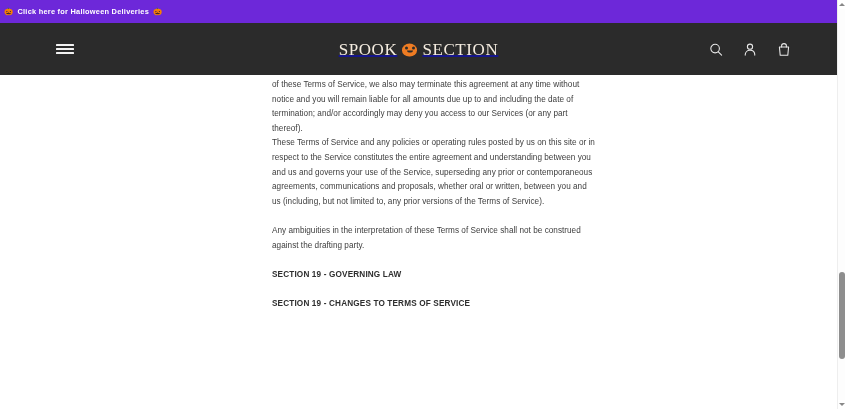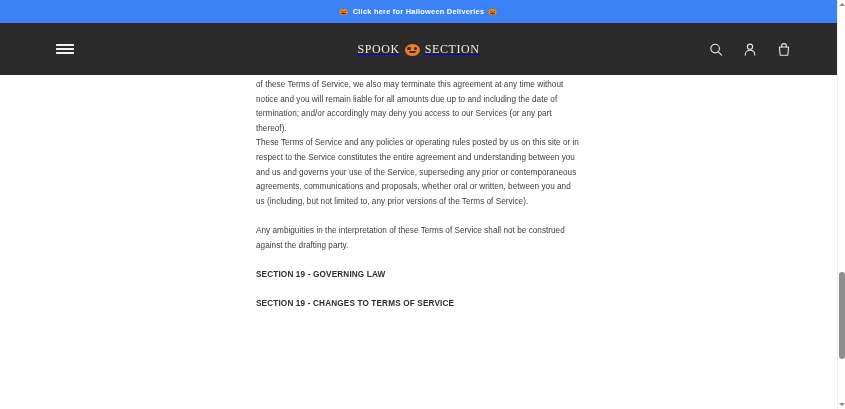--- a/index.html
+++ b/index.html
@@ -21,20 +21,21 @@
   }
 
   
   #doc-scroll {
     position: absolute;
     top: 0; left: 0;
     width: 837px;
     height: 307px;
     overflow: hidden;
     background: #ffffff;
+    padding-left: 16px;
   }
 
   #doc-inner {
     position: relative;
     width: 837px;
     padding-top: 0;
   }
 
   .content-col {
     width: 324px;
@@ -70,24 +71,24 @@
   
   #header-wrap {
     position: absolute;
     top: 0; left: 0;
     width: 837px;
     z-index: 40;
   }
 
   #promo-bar {
     height: 23px;
-    background: #3b82f6;
-    display: flex;
-    align-items: center;
-    justify-content: center;
+    background: #6d28d9;
+    display: flex;
+    align-items: center;
+    justify-content: flex-start;
     cursor: pointer;
   }
 
   #promo-text {
     color: #ffffff;
     font-size: 7.4px;
     font-weight: bold;
     letter-spacing: 0.25px;
     white-space: nowrap;
   }
@@ -133,21 +134,21 @@
     top: 50%;
     transform: translateY(-50%);
     display: flex;
     align-items: center;
     justify-content: center;
     cursor: pointer;
   }
 
   .logo-word {
     font-family: "Liberation Serif", serif;
-    font-size: 12px;
+    font-size: 17px;
     letter-spacing: 0.6px;
     color: #f4ece0;
     font-weight: normal;
     line-height: 1;
   }
 
   #logo-pumpkin {
     width: 15px;
     height: 14px;
     margin: 0 5px;

